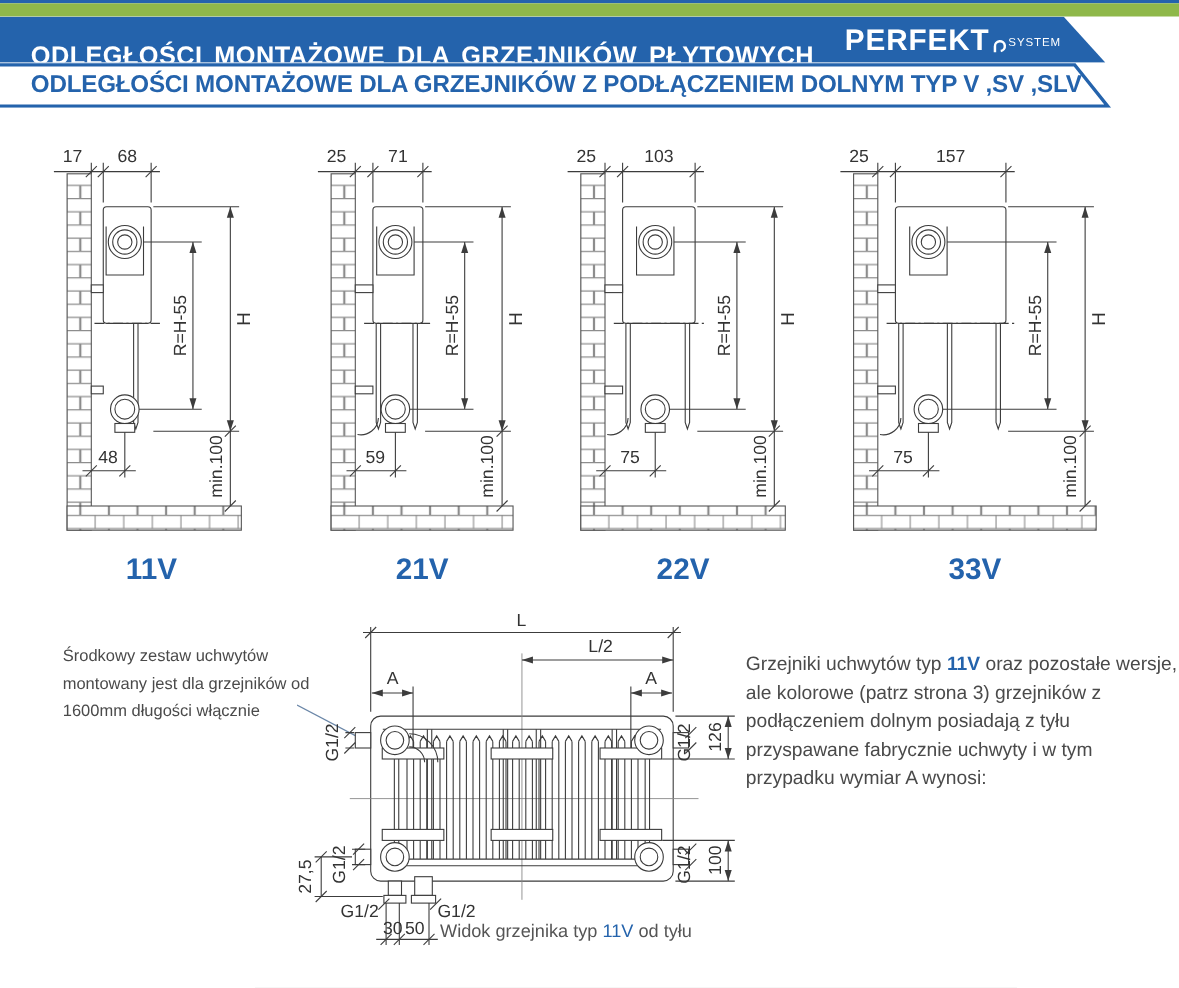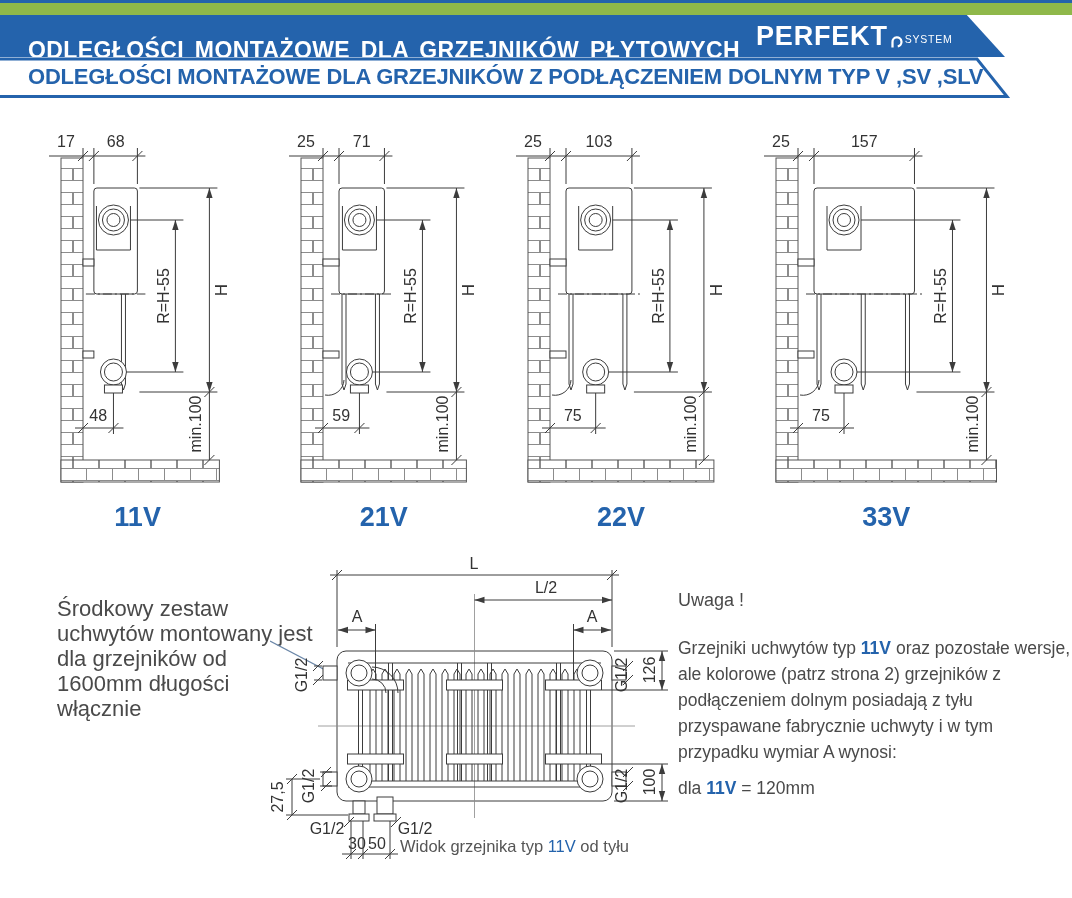--- a/index.html
+++ b/index.html
@@ -5,34 +5,34 @@
   html,body{margin:0;padding:0;background:#e8e8e8;}
   .page{position:relative;width:1072px;height:898px;background:#ffffff;overflow:hidden;
         font-family:"Liberation Sans",sans-serif;}
   
   .top-line{position:absolute;top:0;left:0;width:100%;height:3px;background:#2463ac;}
   .top-green{position:absolute;top:3px;left:0;width:100%;height:12px;background:#8fb84a;}
   .banner{position:absolute;top:15px;left:0;width:1005px;height:42px;background:#2463ac;
           clip-path:polygon(0 0,96.2% 0,100% 100%,0 100%);
           display:flex;align-items:center;padding-left:28px;box-sizing:border-box;}
   .banner-title{color:#ffffff;font-size:23px;font-weight:bold;letter-spacing:.4px;word-spacing:4px;white-space:nowrap;margin-top:28px;}
-  .brand{display:inline-flex;align-items:flex-end;margin-left:16px;}
+  .brand{display:inline-flex;align-items:flex-end;margin-left:28px;}
   .brand-main{color:#fff;font-size:27px;font-weight:bold;letter-spacing:.8px;line-height:26px;}
   .brand-tail{display:inline-flex;align-items:flex-start;margin-left:-1px;}
   .brand-hook{width:16px;height:15px;margin-left:2px;}
   .brand-sub{color:#fff;font-size:10.5px;letter-spacing:.8px;line-height:10px;}
   .subbanner{position:absolute;top:57px;left:0;width:1015px;height:41px;}
   .subtitle{position:absolute;left:28px;top:7px;color:#2463ac;font-size:22px;font-weight:bold;
             letter-spacing:-.2px;white-space:nowrap;}
   
   .diagrams{position:absolute;top:132px;left:0;width:940px;height:405px;}
   .dg{position:absolute;top:0;}
   
   .bottom{position:absolute;top:556px;left:0;width:1072px;height:335px;}
-  .note-left{position:absolute;left:57px;top:40px;width:258px;font-size:22px;line-height:25px;color:#4a4a4a;}
+  .note-left{position:absolute;left:57px;top:28px;width:258px;font-size:15px;line-height:25px;color:#4a4a4a;}
   .rear-svg{position:absolute;left:270px;top:0;}
   .note-right{position:absolute;left:678px;top:34px;width:392px;color:#4a4a4a;}
   .note-title{font-size:18px;margin:0 0 24px 0;}
   .note-body{font-size:17.5px;line-height:26px;margin:0 0 10px 0;}
   .note-line{font-size:17.5px;line-height:27px;margin:0;}
   .hl{color:#2463ac;font-weight:bold;}
 </style>
 </head>
 <body>
 
@@ -312,18 +312,16 @@
         <path d="M121 271 L131 261" stroke="#3c3c3c" stroke-width="1" fill="none"></path>
         <path d="M81 265 V303 M93 265 V303 M120 265 V303 M72 298 H128" stroke="#3c3c3c" stroke-width="1" fill="none"></path>
         <path d="M76 303 L86 293" stroke="#3c3c3c" stroke-width="1" fill="none"></path>
         <path d="M88 303 L98 293" stroke="#3c3c3c" stroke-width="1" fill="none"></path>
         <path d="M115 303 L125 293" stroke="#3c3c3c" stroke-width="1" fill="none"></path>
         <text x="87" y="293" text-anchor="middle" fill="#333" font-size="16">30</text>
         <text x="107" y="293" text-anchor="middle" fill="#333" font-size="16">50</text>
         <text x="130" y="296" font-size="16.5" fill="#555"><tspan>Widok grzejnika typ </tspan><tspan fill="#2463ac">11V</tspan><tspan> od tyłu</tspan></text>
       </svg>
     <div class="note-right">
-      <div class="note-title">Uwaga !</div>
-      <p class="note-body" id="note-body"><span>Grzejniki uchwytów typ </span><span class="hl">11V</span><span> oraz pozostałe wersje, ale kolorowe (patrz strona 2) grzejników z podłączeniem dolnym posiadają z tyłu przyspawane fabrycznie uchwyty i w tym przypadku wymiar A wynosi:</span></p>
-      <p class="note-line" id="note-l1"><span>dla </span><span class="hl">11V</span><span> = 120mm</span></p>
+      <p class="note-body" id="note-body"><span>Grzejniki uchwytów typ </span><span class="hl">11V</span><span> oraz pozostałe wersje, ale kolorowe (patrz strona 3) grzejników z podłączeniem dolnym posiadają z tyłu przyspawane fabrycznie uchwyty i w tym przypadku wymiar A wynosi:</span></p>
     </div>
   </div>
 </div>
 
 </body></html>

